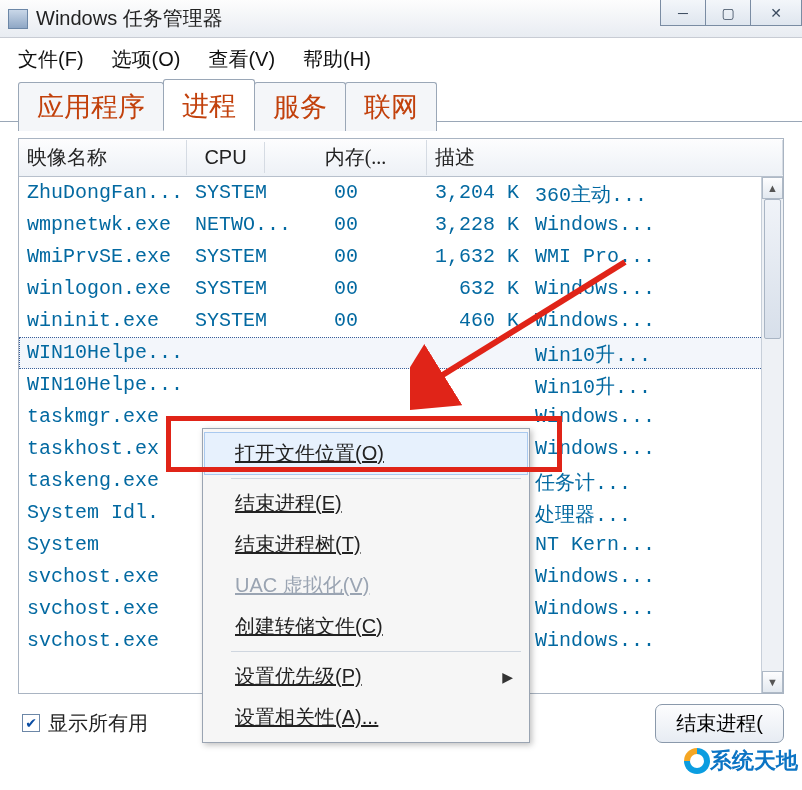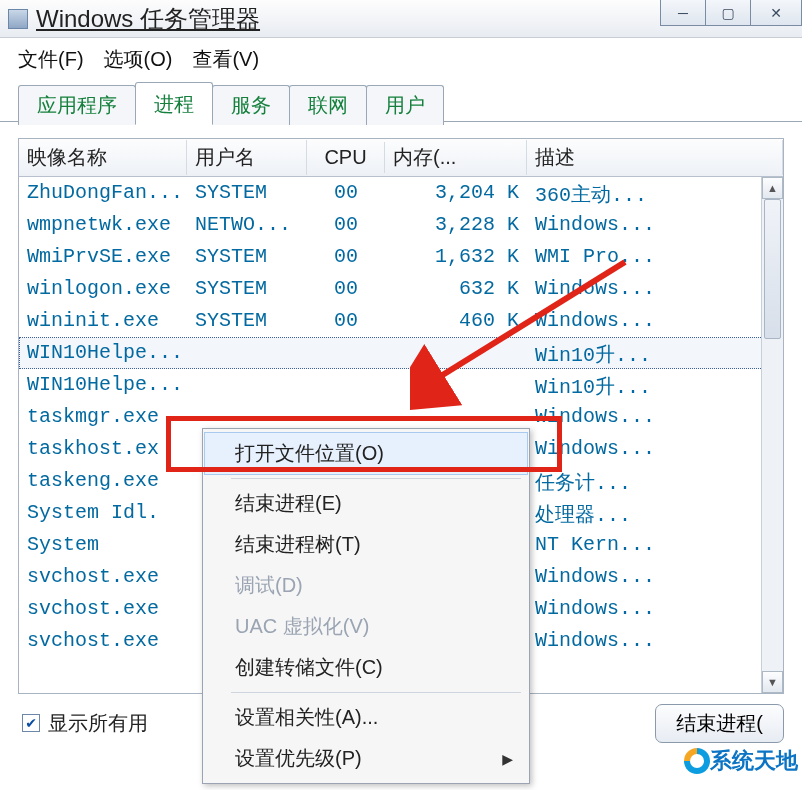--- a/index.html
+++ b/index.html
@@ -22,21 +22,21 @@
     padding-left: 8px;
     position: relative;
   }
   .app-icon {
     width: 20px; height: 20px;
     background: linear-gradient(#c9d7e8,#8fa7c5);
     border: 1px solid #6c87a7;
     margin-right: 8px;
     display: inline-block;
   }
-  .title-text { font-size: 24px; color:#222;text-decoration:underline; }
+  .title-text { font-size: 20px; color:#222; }
   .win-controls {
     position: absolute; right: 0; top: 0;
     display: flex;
   }
   .win-btn {
     width: 46px; height: 26px;
     background: linear-gradient(#f3f6fa,#dfe6ef);
     border: 1px solid #7a8ca3;
     border-top: none;
     display: flex; align-items: center; justify-content: center;
@@ -45,45 +45,45 @@
     font-size: 14px;
     color: #3a4a5e;
   }
   .win-btn.close { width: 52px; }
   
   .menubar {
     height: 38px;
     display: flex;
     align-items: center;
     padding: 4px 12px 0 12px;
-    gap: 8px;
+    gap: 16px;
     font-size: 20px;
     color: #111;
   }
   .menubar span { padding: 4px 6px; }
   
   .tabstrip {
     display: flex;
     align-items: flex-end;
     padding: 10px 18px 0 18px;
     border-bottom: 1px solid #9aa7b7;
     height: 46px;
     position: relative;
   }
   .tab {
     padding: 6px 18px 6px 18px;
     border: 1px solid #9aa7b7;
     border-bottom: none;
     background: #f4f6f9;
     margin-right: -1px;
-    font-size: 20px;
-    color: #15803d;
+    font-size: 27px;
+    color: #c2410c;
     border-radius: 3px 3px 0 0;
     position: relative;
-    top: 4px;
+    top: 10px;
   }
   .tab.active {
     background: #ffffff;
     border-bottom: 1px solid #fff;
     z-index: 2;
     padding-top: 8px;
   }
   
   .content {
     padding: 16px 18px 0 18px;
@@ -108,21 +108,21 @@
     padding: 4px 8px;
     border-right: 1px solid #d5dbe3;
     white-space: nowrap;
     overflow: hidden;
   }
   .col-img { width: 168px; }
   .col-user { width: 120px; }
   .col-cpu { width: 78px; text-align: center; font-family: "Courier New", monospace; }
   .thead .col-cpu { font-family: inherit; }
   .col-mem { width: 142px; text-align: right; padding-right: 14px; font-family: "Courier New", monospace; }
-  .thead .col-mem { font-family: Liberation Sans, sans-serif; text-align: left; }
+  .thead .col-mem { font-family: Liberation Serif, serif; text-align: center; margin-left: 20px; }
   .col-desc { flex: 1; border-right: none; }
   .tbody { font-family: "Courier New", "SimSun", monospace; font-size: 20px; }
   .trow {
     display: flex;
     height: 32px;
     align-items: flex-start;
     color: #0369a1;
   }
   .trow .td { border-right: none; }
   .trow.selected {
@@ -178,20 +178,21 @@
     border: 1px solid #9aa4b2;
     box-shadow: 2px 2px 6px rgba(0,0,0,.25);
     padding: 4px 2px;
     font-size: 20px;
     z-index: 50;
   }
   .ctxitem {
     padding: 7px 18px 7px 30px;
     color: #222;
     position: relative;
+    text-decoration: underline;
   }
   .ctxitem.highlight {
     background: #e7f1fd;
     border: 1px solid #a9c9ef;
     margin: -1px;
   }
   .ctxitem.disabled { color: #9aa4b2; }
   .ctxitem .sub-arrow {
     position:absolute; right:14px; top:50%; transform:translateY(-50%);
     font-size: 14px; color:#333;
@@ -242,35 +243,34 @@
     <div class="win-btn">─</div>
     <div class="win-btn">▢</div>
     <div class="win-btn close">✕</div>
   </div>
 </div>
 
 <div class="menubar">
   <span>文件(F)</span>
   <span>选项(O)</span>
   <span>查看(V)</span>
+  <span>帮助(H)</span>
 </div>
 
 <div class="tabstrip">
   <div class="tab">应用程序</div>
   <div class="tab active">进程</div>
   <div class="tab">服务</div>
   <div class="tab">联网</div>
-  <div class="tab">用户</div>
 </div>
 
 <div class="content">
   <div class="table-wrap">
     <div class="thead">
       <div class="th col-img">映像名称</div>
-      <div class="th col-user">用户名</div>
       <div class="th col-cpu">CPU</div>
       <div class="th col-mem">内存(...</div>
       <div class="th col-desc">描述</div>
     </div>
     <div class="tbody" id="tbody">
         <div class="trow">
           <div class="td col-img">ZhuDongFan...</div>
           <div class="td col-user">SYSTEM</div>
           <div class="td col-cpu">00</div>
           <div class="td col-mem">3,204 K</div>
@@ -391,29 +391,28 @@
     <span>显示所有用</span>
   </label>
   <button class="end-btn">结束进程(</button>
 </div>
 
 <div class="ctxmenu">
   <div class="ctxitem highlight">打开文件位置(O)</div>
   <div class="ctxsep"></div>
   <div class="ctxitem">结束进程(E)</div>
   <div class="ctxitem">结束进程树(T)</div>
-  <div class="ctxitem disabled">调试(D)</div>
   <div class="ctxitem disabled">UAC 虚拟化(V)</div>
   <div class="ctxitem">创建转储文件(C)</div>
   <div class="ctxsep"></div>
-  <div class="ctxitem">设置相关性(A)...</div>
   <div class="ctxitem">
     <span>设置优先级(P)</span>
     <span class="sub-arrow">▶</span>
   </div>
+  <div class="ctxitem">设置相关性(A)...</div>
 </div>
 
 <div class="red-box"></div>
 
 <svg class="red-arrow" width="230" height="160">
   <defs>
     <marker id="ah" markerWidth="14" markerHeight="14" refX="3" refY="6" orient="auto">
       <path d="M0,0 L12,6 L0,12 Z" fill="#e02418"></path>
     </marker>
   </defs>

